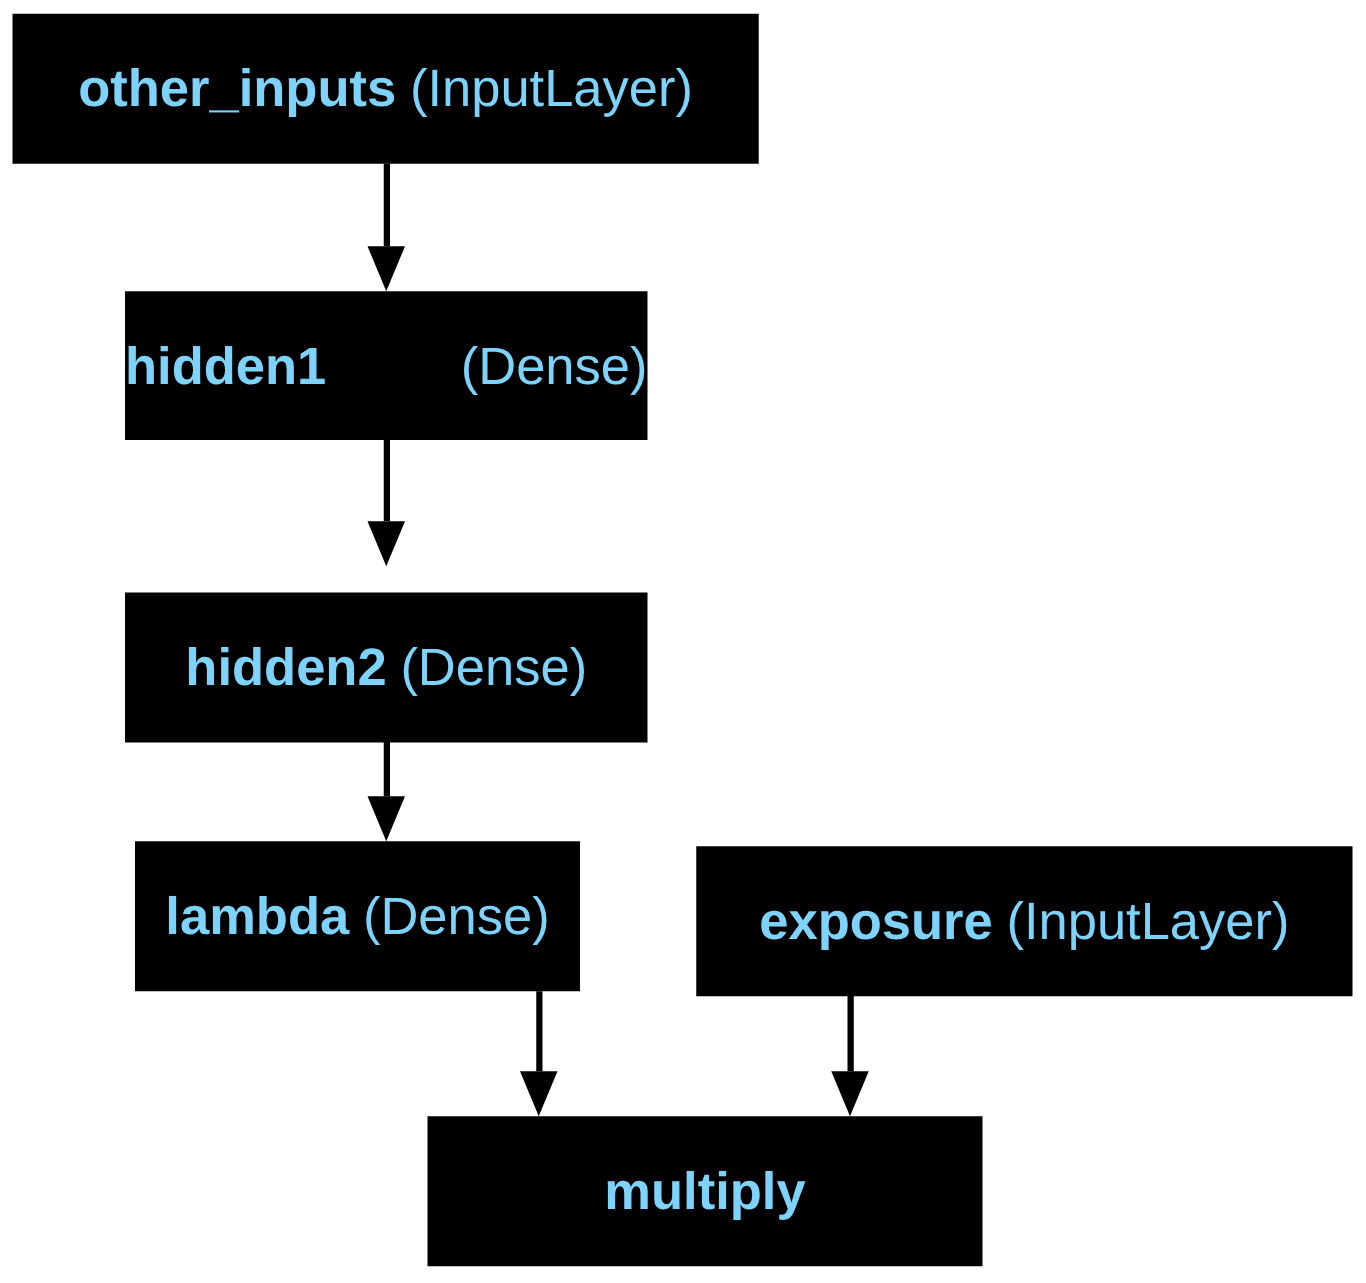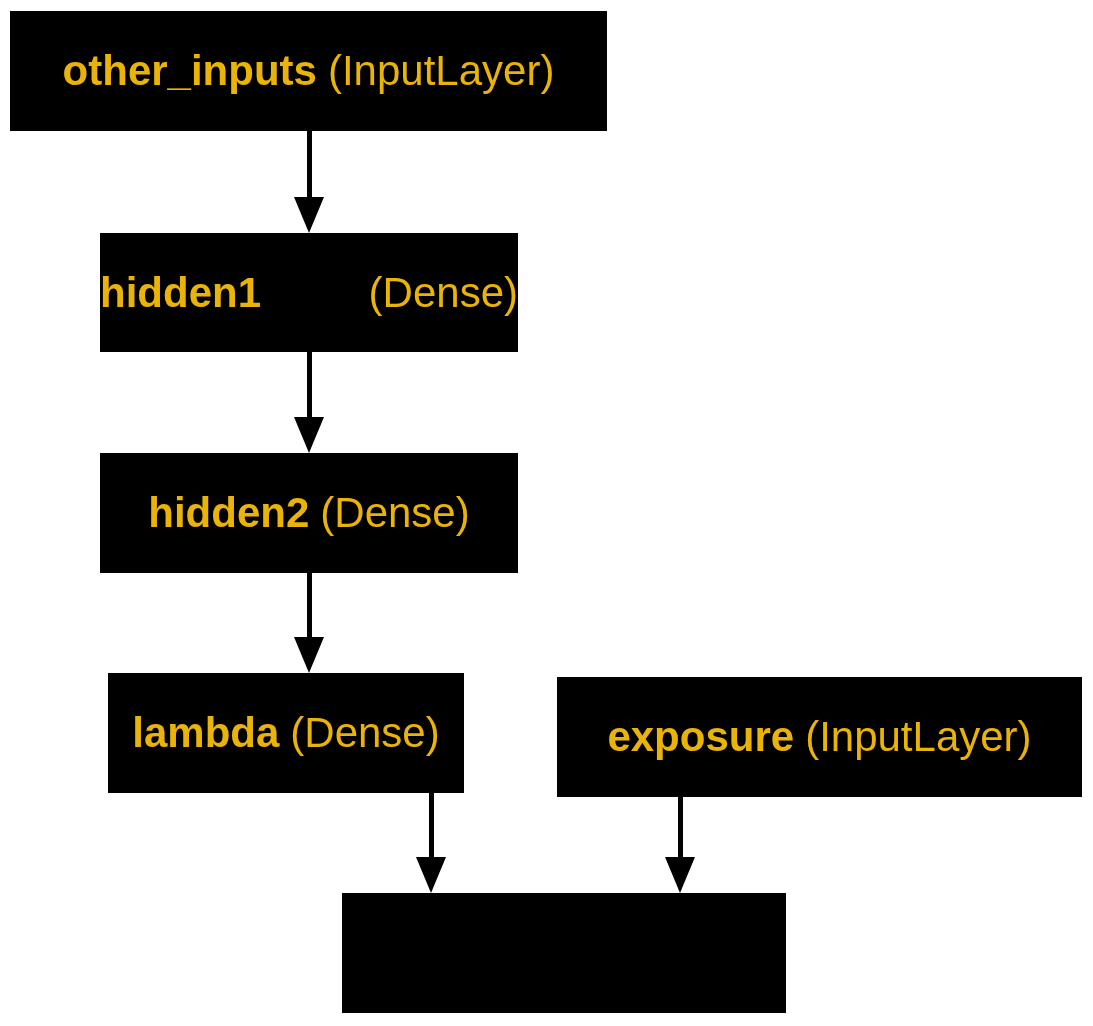--- a/index.html
+++ b/index.html
@@ -11,39 +11,39 @@
     position: relative;
     width: 1093px;
     height: 1026px;
     background: #ffffff;
     font-family: "Liberation Sans", "DejaVu Sans", sans-serif;
     overflow: hidden;
   }
   .node {
     position: absolute;
     background: #000000;
-    color: #eab308;
+    color: #7dd3fc;
     display: flex;
     align-items: center;
     justify-content: center;
     font-size: 42px;
     line-height: 1;
     white-space: nowrap;
   }
   .node .node-name {
     font-weight: bold;
   }
   .node .node-type {
     font-weight: normal;
     margin-left: 11px;
   }
   
   .n-other-inputs { left: 10px;  top: 11px;  width: 597px; height: 120px; }
   .n-hidden1      { left: 100px; top: 233px; width: 418px; height: 119px; justify-content: space-between; }
-  .n-hidden2      { left: 100px; top: 453px; width: 418px; height: 120px; }
+  .n-hidden2      { left: 100px; top: 474px; width: 418px; height: 120px; }
   .n-lambda       { left: 108px; top: 673px; width: 356px; height: 120px; }
   .n-exposure     { left: 557px; top: 677px; width: 525px; height: 120px; }
   .n-multiply     { left: 342px; top: 893px; width: 444px; height: 120px; }
 
   .arrow {
     position: absolute;
     width: 30px;
     display: flex;
     flex-direction: column;
     align-items: center;
@@ -91,20 +91,21 @@
     <span class="node-name">lambda</span>
     <span class="node-type">(Dense)</span>
   </div>
 
   <div class="node n-exposure">
     <span class="node-name">exposure</span>
     <span class="node-type">(InputLayer)</span>
   </div>
 
   <div class="node n-multiply">
+    <span class="node-name">multiply</span>
   </div>
 
   <div class="arrow a-0">
     <div class="shaft"></div>
     <div class="head"></div>
   </div>
 
   <div class="arrow a-1">
     <div class="shaft"></div>
     <div class="head"></div>

